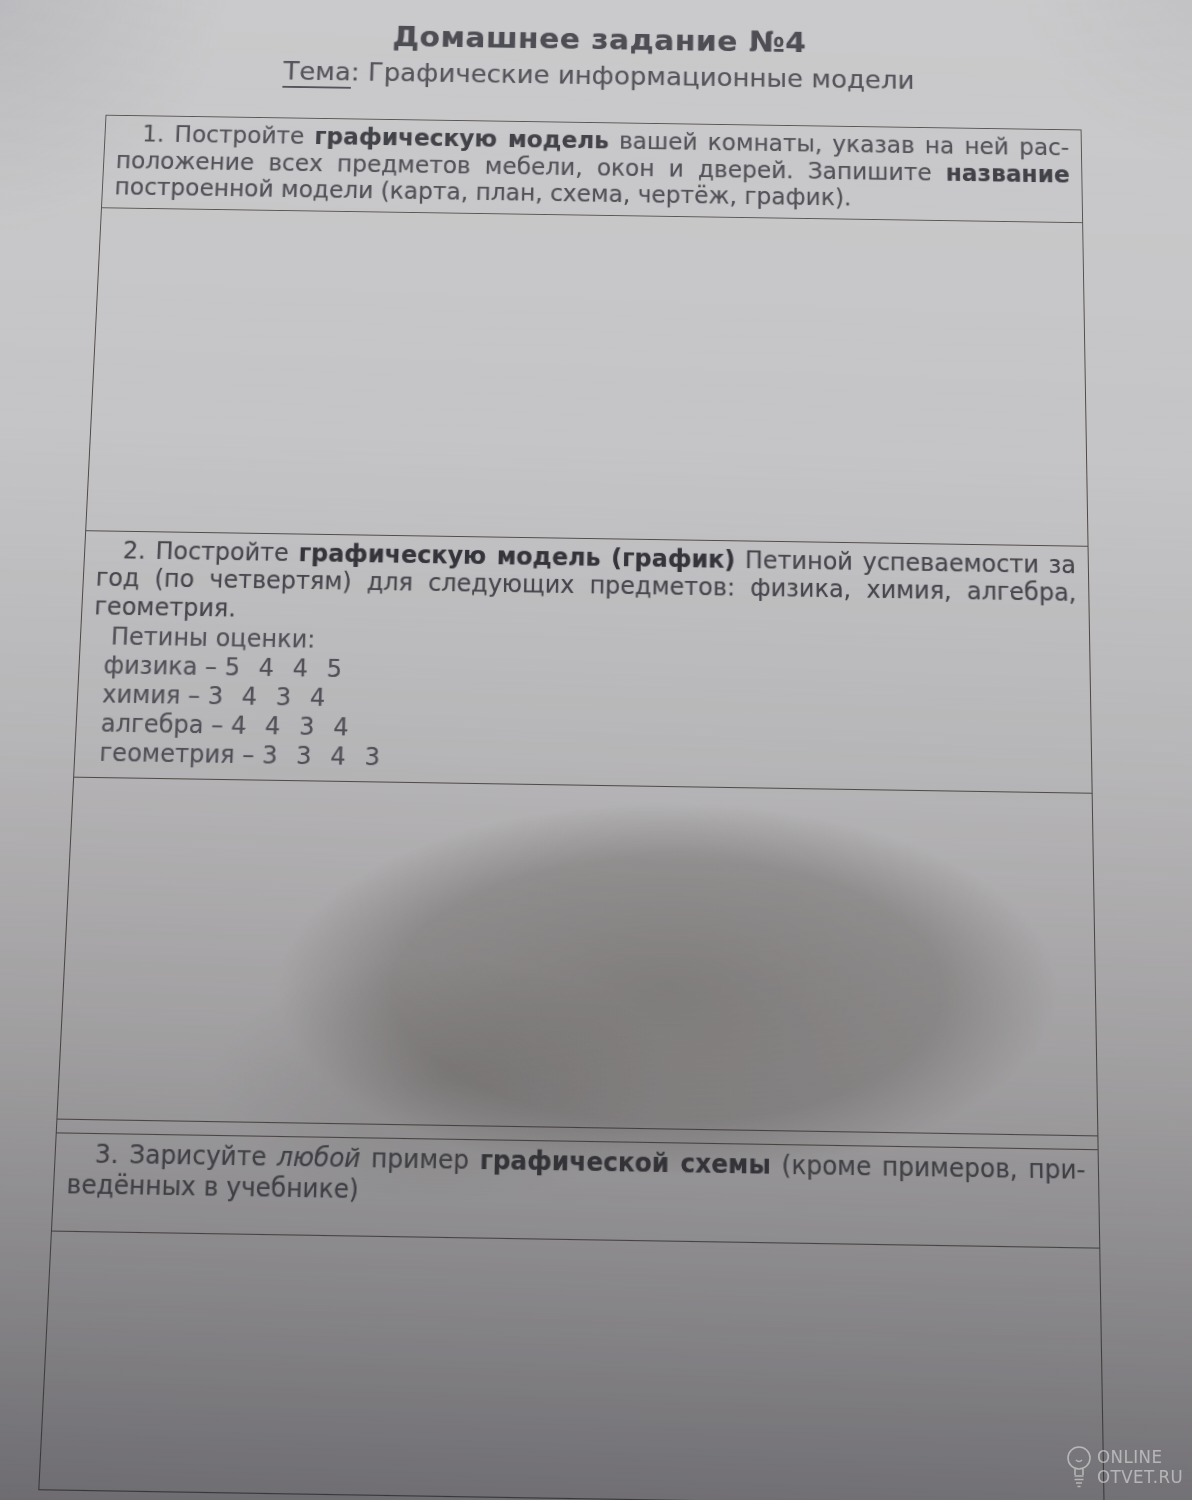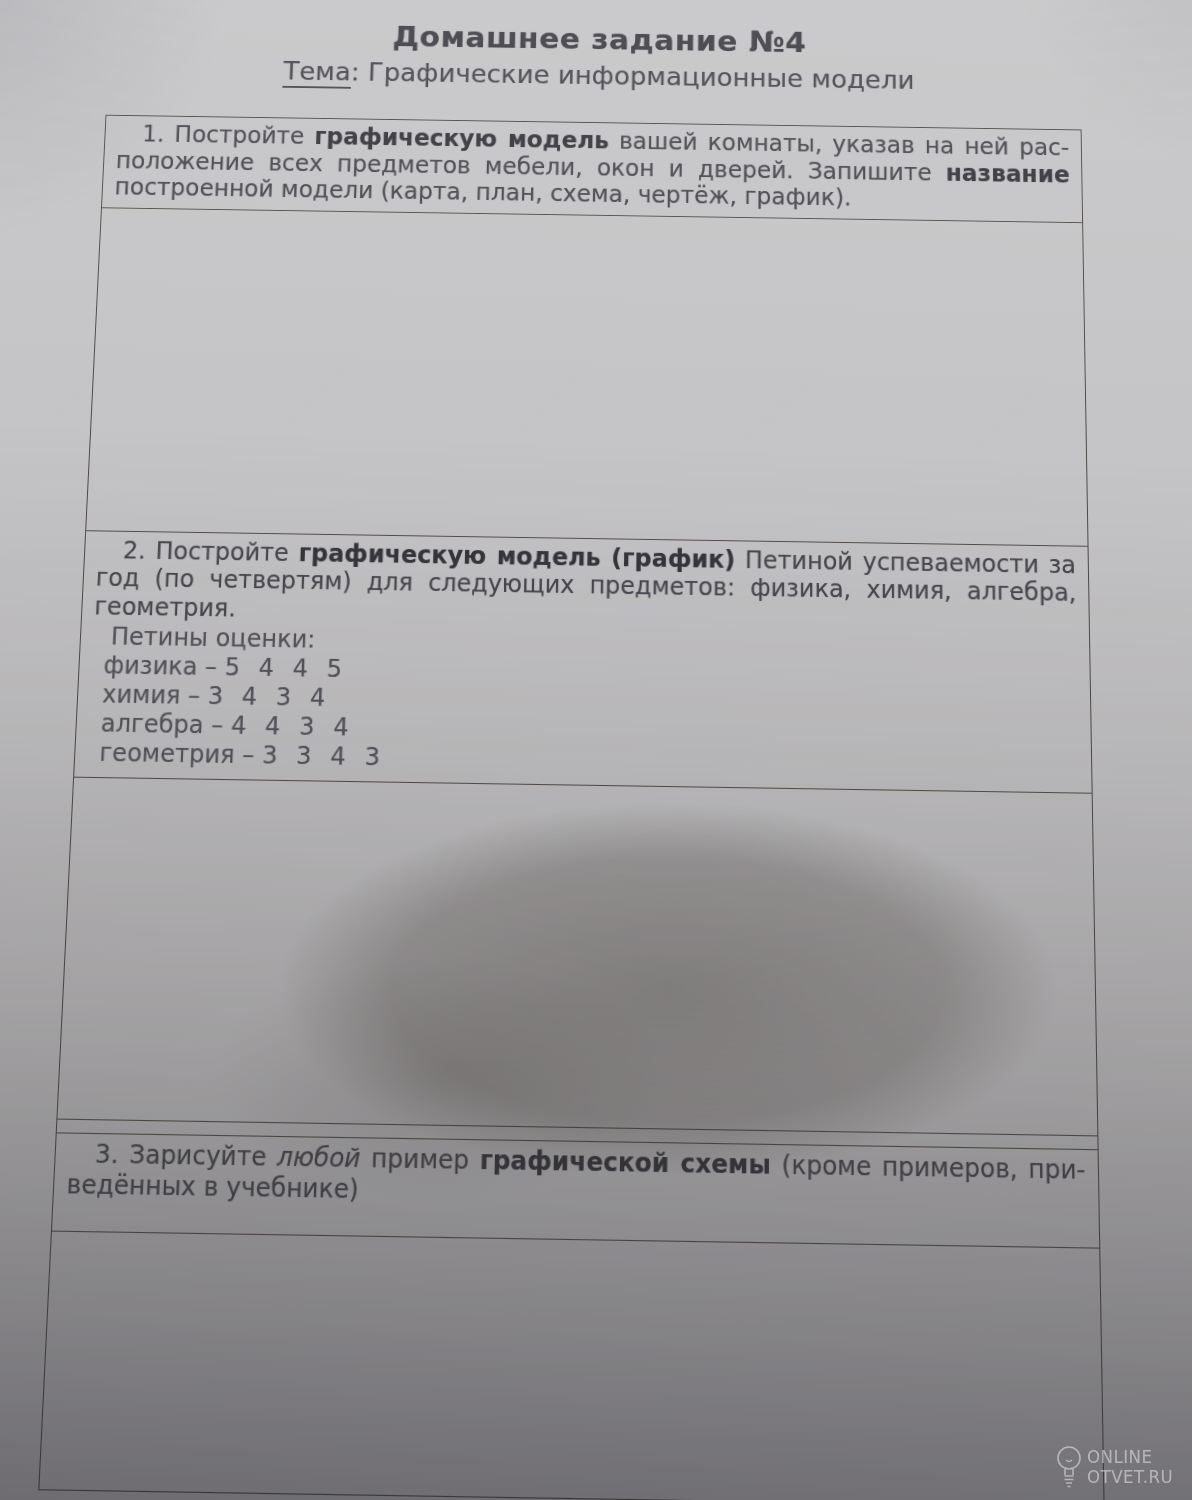--- a/index.html
+++ b/index.html
@@ -63,21 +63,21 @@
       radial-gradient(ellipse 320px 170px at 37% 72%,
         rgba(50,44,38,.15) 0%,rgba(50,44,38,0) 72%);
   }
   .ov-corners{
     background:
       radial-gradient(circle 430px at -3% -2%,rgba(66,68,82,.15),rgba(0,0,0,0) 62%),
       radial-gradient(circle 330px at 102% -2%,rgba(66,68,80,.08),rgba(0,0,0,0) 60%);
   }
   
   .watermark{
-    position:absolute;right:14px;bottom:10px;display:flex;align-items:center;gap:4px;
+    position:absolute;right:4px;bottom:10px;display:flex;align-items:center;gap:4px;
     color:rgba(235,235,235,.55);
   }
   .watermark .bulb{flex:0 0 auto;}
   .wm-text{font-size:17.5px;line-height:20px;letter-spacing:.5px;transform:scaleX(.95);transform-origin:left center;}
 </style>
 </head>
 <body>
 
 <div class="photo">
 

